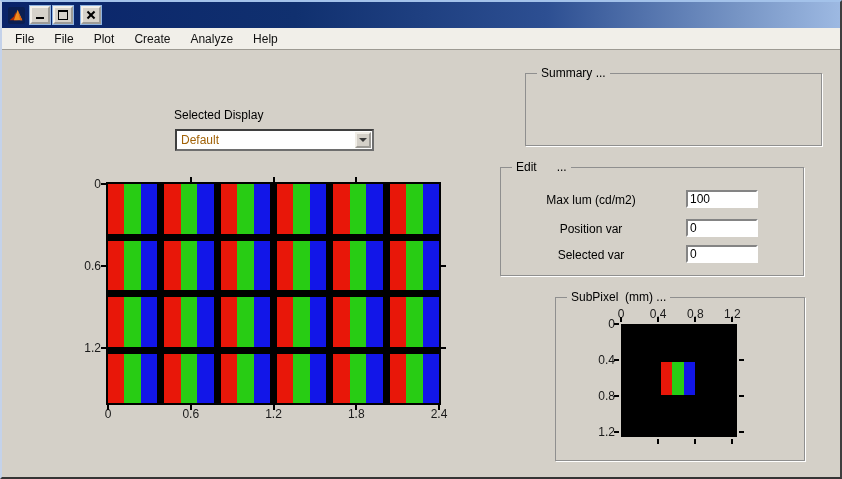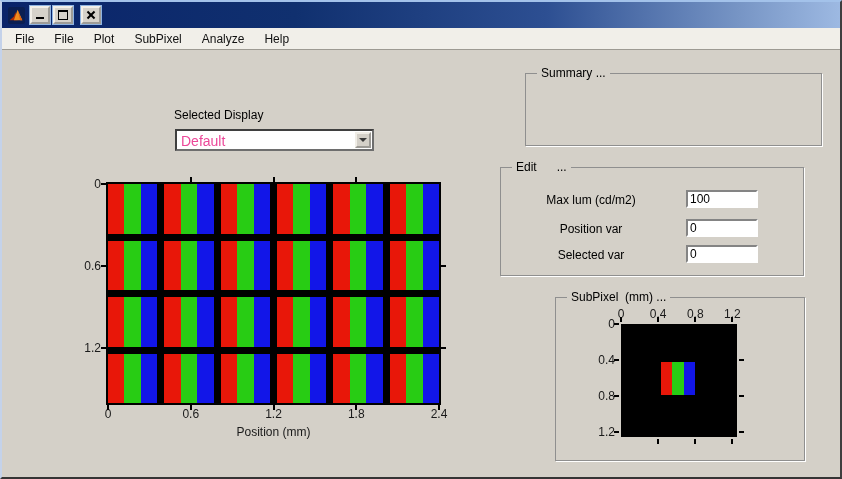--- a/index.html
+++ b/index.html
@@ -31,21 +31,21 @@
 
   
   .panel{position:absolute;border:1px solid #8f8f8f;box-shadow:1px 1px 0 #ffffff;background:#d4d0c8;}
   .panel-legend{position:absolute;top:-8px;left:11px;background:#d4d0c8;padding:0 4px;
                 font-size:12px;color:#000;white-space:pre;}
 
   
   .sel-label{position:absolute;left:172px;top:106px;width:200px;text-align:left;font-size:12px;color:#000;}
   .combo{position:absolute;left:173px;top:127px;width:199px;height:22px;box-sizing:border-box;
          background:#fff;border:2px solid;border-color:#3f3f3f #6e6e6e #6e6e6e #3f3f3f;}
-  .combo-text{position:absolute;left:4px;top:2px;font-size:14px;color:#ec4899;}
+  .combo-text{position:absolute;left:4px;top:2px;font-size:12px;color:#a16207;}
   .combo-btn{position:absolute;right:1px;top:1px;bottom:1px;width:16px;background:#d4d0c8;
              border:2px outset #f0ede6;display:flex;align-items:center;justify-content:center;box-sizing:border-box;}
   .combo-arrow{width:0;height:0;border-left:4px solid transparent;border-right:4px solid transparent;
                border-top:4px solid #3a3a3a;}
 
   
   .axes{position:absolute;background:#000;}
   .main-axes{left:104px;top:180px;width:331px;height:219px;border:2px solid #000;}
   .plot-canvas{position:absolute;inset:0;background:#000;}
   .pixel-cell{display:flex;}
@@ -94,21 +94,21 @@
         <span class="tb-btn tb-close">
           <span class="glyph g-close"></span>
         </span>
       </span>
   </div>
 
   <div class="menubar">
       <span class="menu-item">File</span>
       <span class="menu-item">File</span>
       <span class="menu-item">Plot</span>
-      <span class="menu-item">SubPixel</span>
+      <span class="menu-item">Create</span>
       <span class="menu-item">Analyze</span>
       <span class="menu-item">Help</span>
     </div>
 
   <div class="sel-label">Selected Display</div>
   <div class="combo">
     <span class="combo-text">Default</span>
     <span class="combo-btn">
       <span class="combo-arrow"></span>
     </span>
@@ -230,21 +230,20 @@
           <div class="stripe" style="background: rgb(232, 23, 9);"></div>
           <div class="stripe" style="background: rgb(40, 204, 20);"></div>
           <div class="stripe" style="background: rgb(18, 22, 232);"></div>
         </div>
         <div class="pixel-cell">
           <div class="stripe" style="background: rgb(232, 23, 9);"></div>
           <div class="stripe" style="background: rgb(40, 204, 20);"></div>
           <div class="stripe" style="background: rgb(18, 22, 232);"></div>
         </div>
       </div>
-    <div class="main-xlabel">Position (mm)</div>
   <span class="tick-label xlab" style="left: -17px;">0</span>
       <span class="tick tick-bottom" style="left: -1px;"></span>
       <span class="tick-label xlab" style="left: 65.75px;">0.6</span>
       <span class="tick tick-bottom" style="left: 81.75px;"></span>
       <span class="tick tick-top" style="left: 81.75px;"></span>
       <span class="tick-label xlab" style="left: 148.5px;">1.2</span>
       <span class="tick tick-bottom" style="left: 164.5px;"></span>
       <span class="tick tick-top" style="left: 164.5px;"></span>
       <span class="tick-label xlab" style="left: 231.25px;">1.8</span>
       <span class="tick tick-bottom" style="left: 247.25px;"></span>

